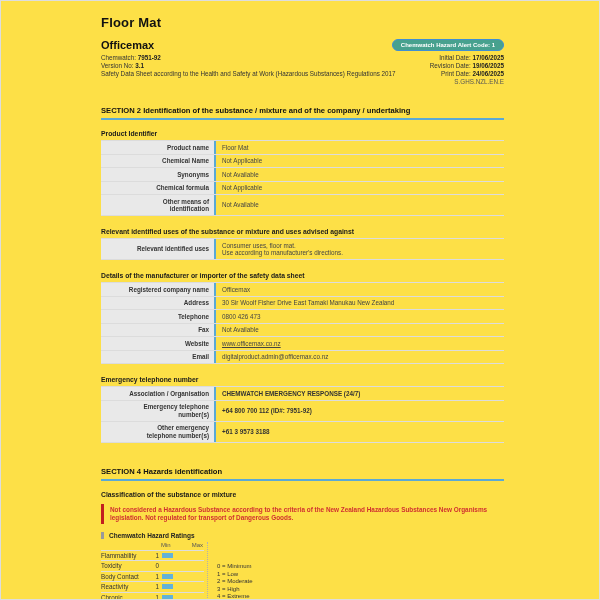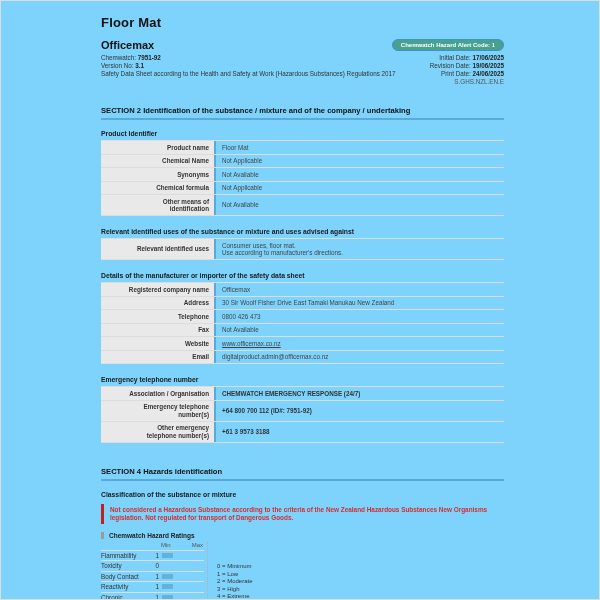--- a/index.html
+++ b/index.html
@@ -1,18 +1,18 @@
 <!DOCTYPE html>
 <html><head>
 <meta charset="utf-8">
 <style>
   * { margin:0; padding:0; box-sizing:border-box; }
   html,body { width:600px; height:600px; background:#f2f2f2; }
   body { font-family:"Liberation Sans", sans-serif; color:#333; }
-  .sheet { position:relative; width:600px; height:600px; background:#7dd3fc; border:1px solid #ddd; padding:14px 95px 0 100px; overflow:hidden; }
+  .sheet { position:relative; width:600px; height:600px; background:#fde047; border:1px solid #ddd; padding:14px 95px 0 100px; overflow:hidden; }
 
   
   .title { font-size:13px; font-weight:bold; color:#111; letter-spacing:.2px; }
   .hdr-row { display:flex; justify-content:space-between; align-items:flex-start; margin-top:9px; }
   .company { font-size:11px; font-weight:bold; color:#111; }
   .badge { display:inline-block; background:#47a18e; border:1.5px solid #3f8fd3; color:#fff; font-size:6px; font-weight:bold; padding:2px 8px; border-radius:9px; white-space:nowrap; }
   .meta-cols { display:flex; justify-content:space-between; align-items:flex-start; margin-top:3px; }
   .meta-left div, .meta-right div { font-size:6.3px; line-height:8px; color:#333; }
   .meta-right { text-align:right; }
   .meta-right .code { color:#555; }

